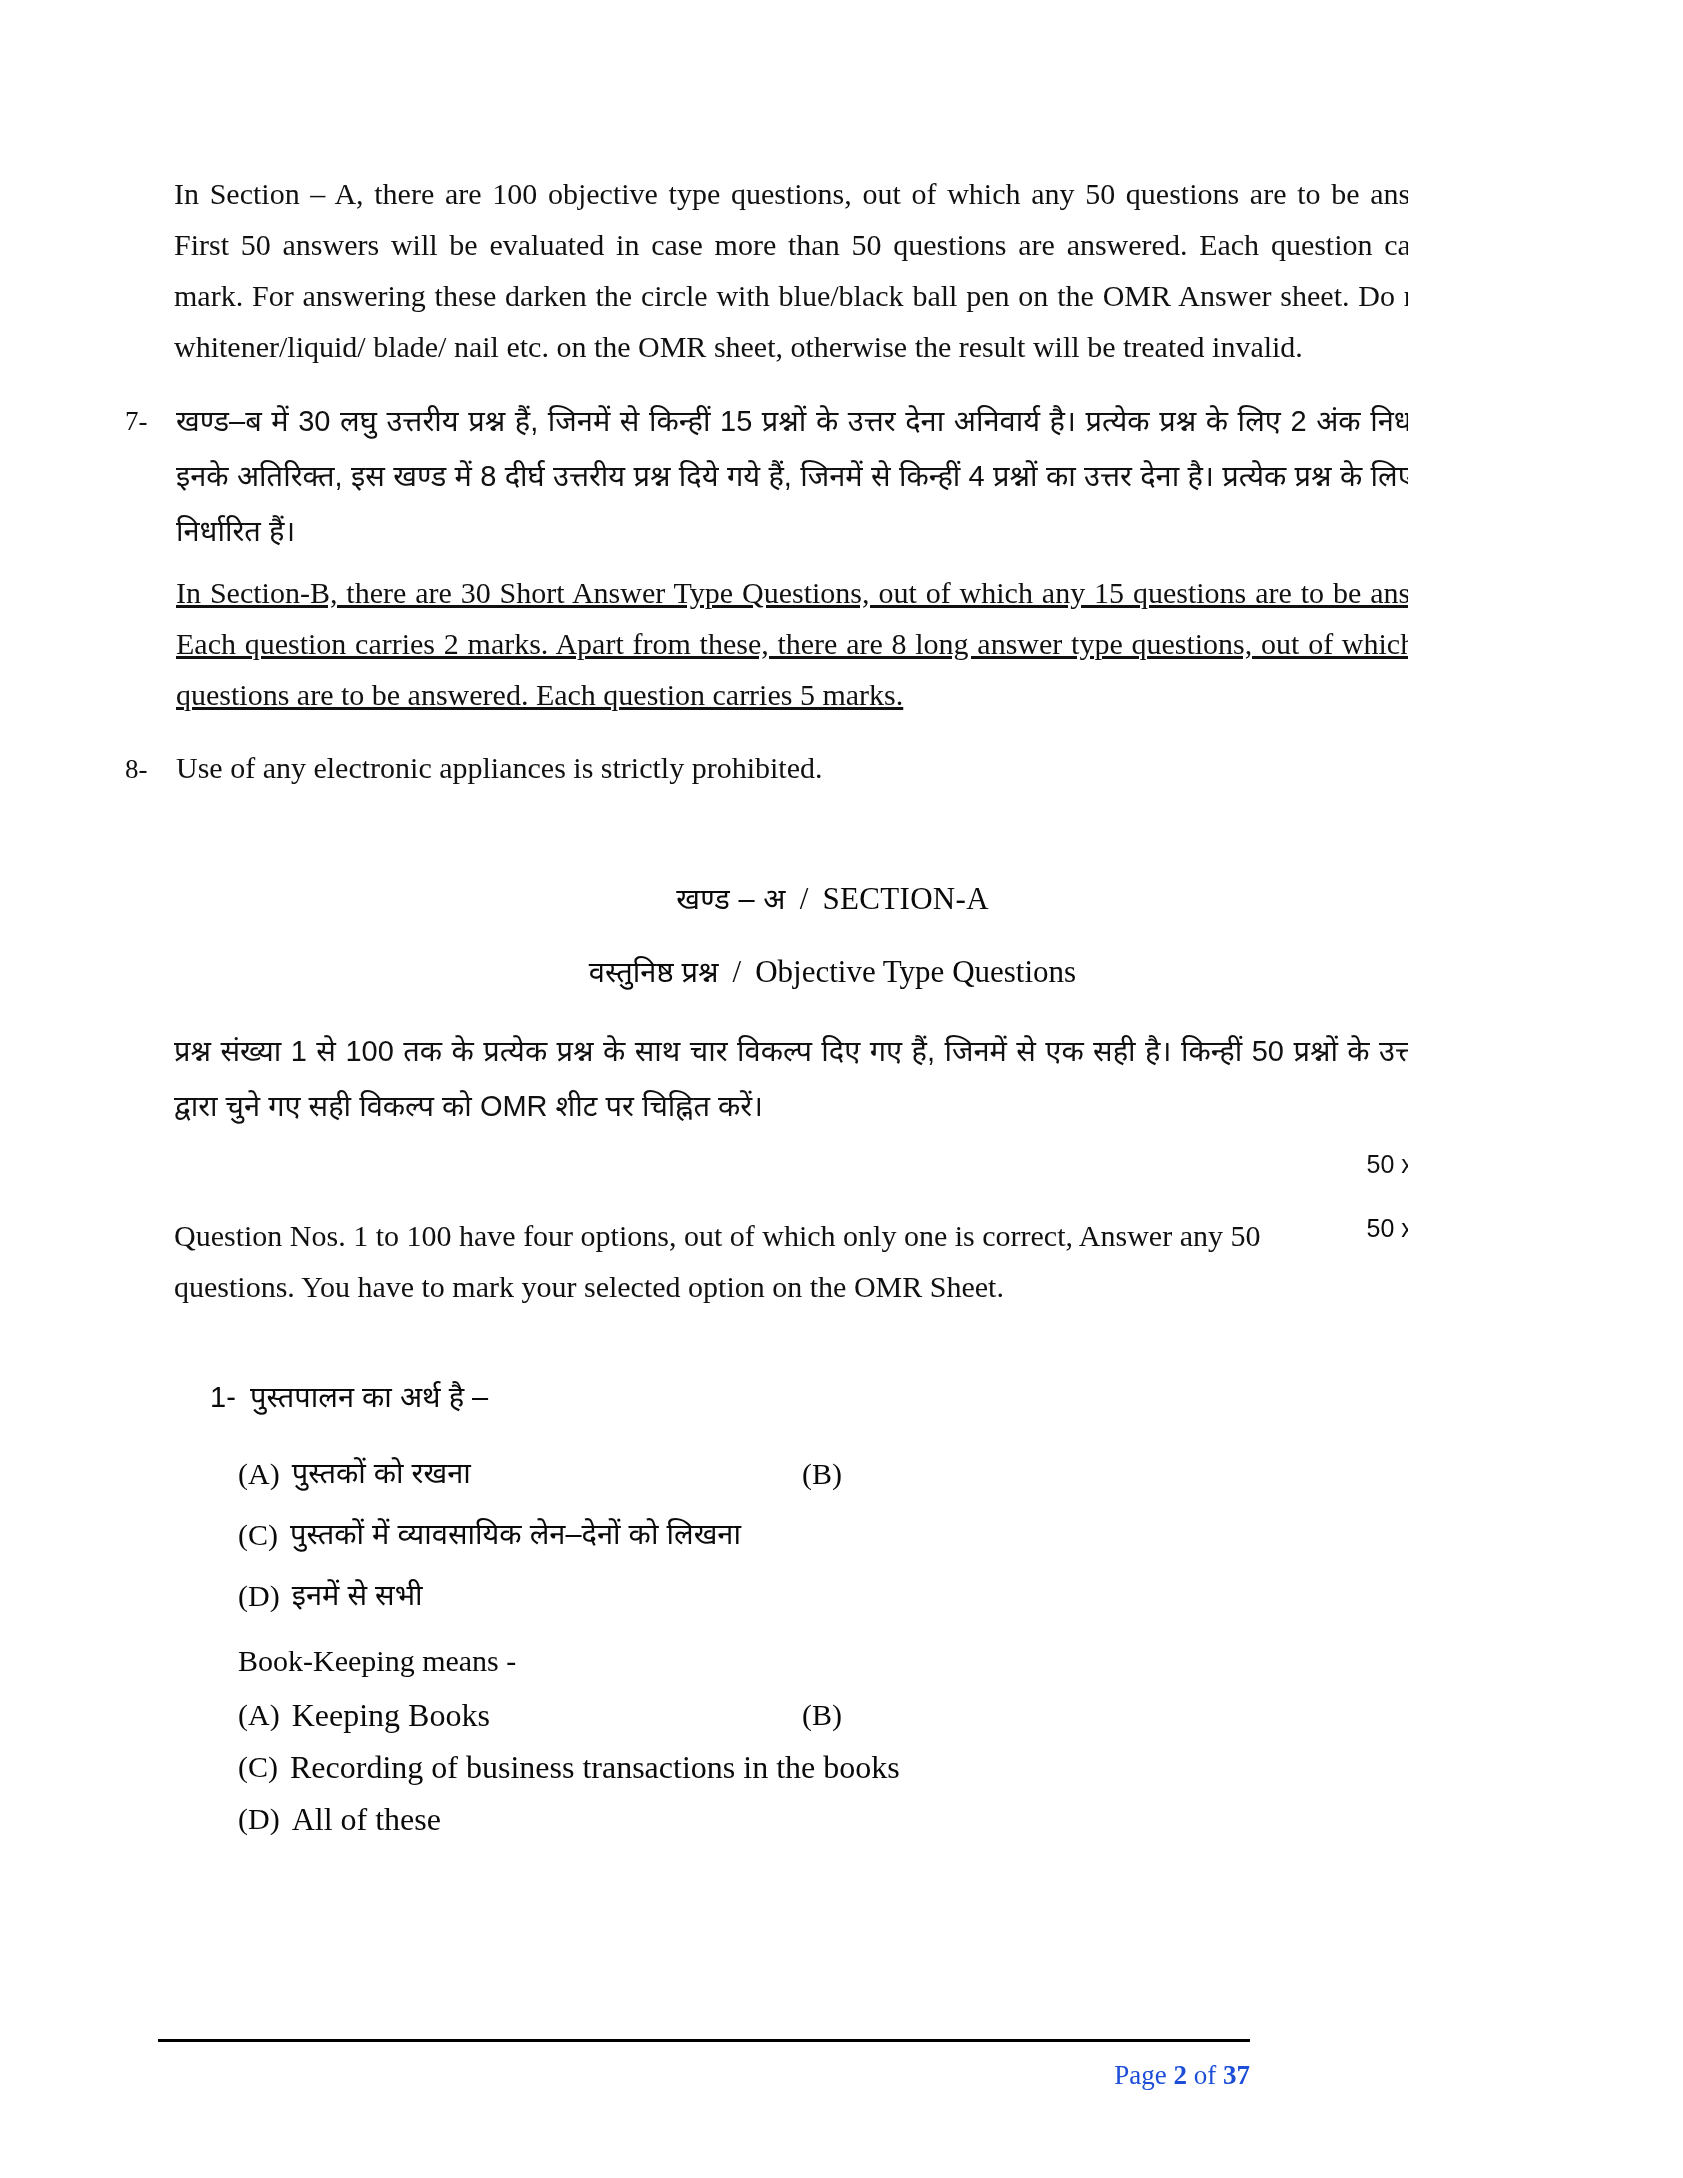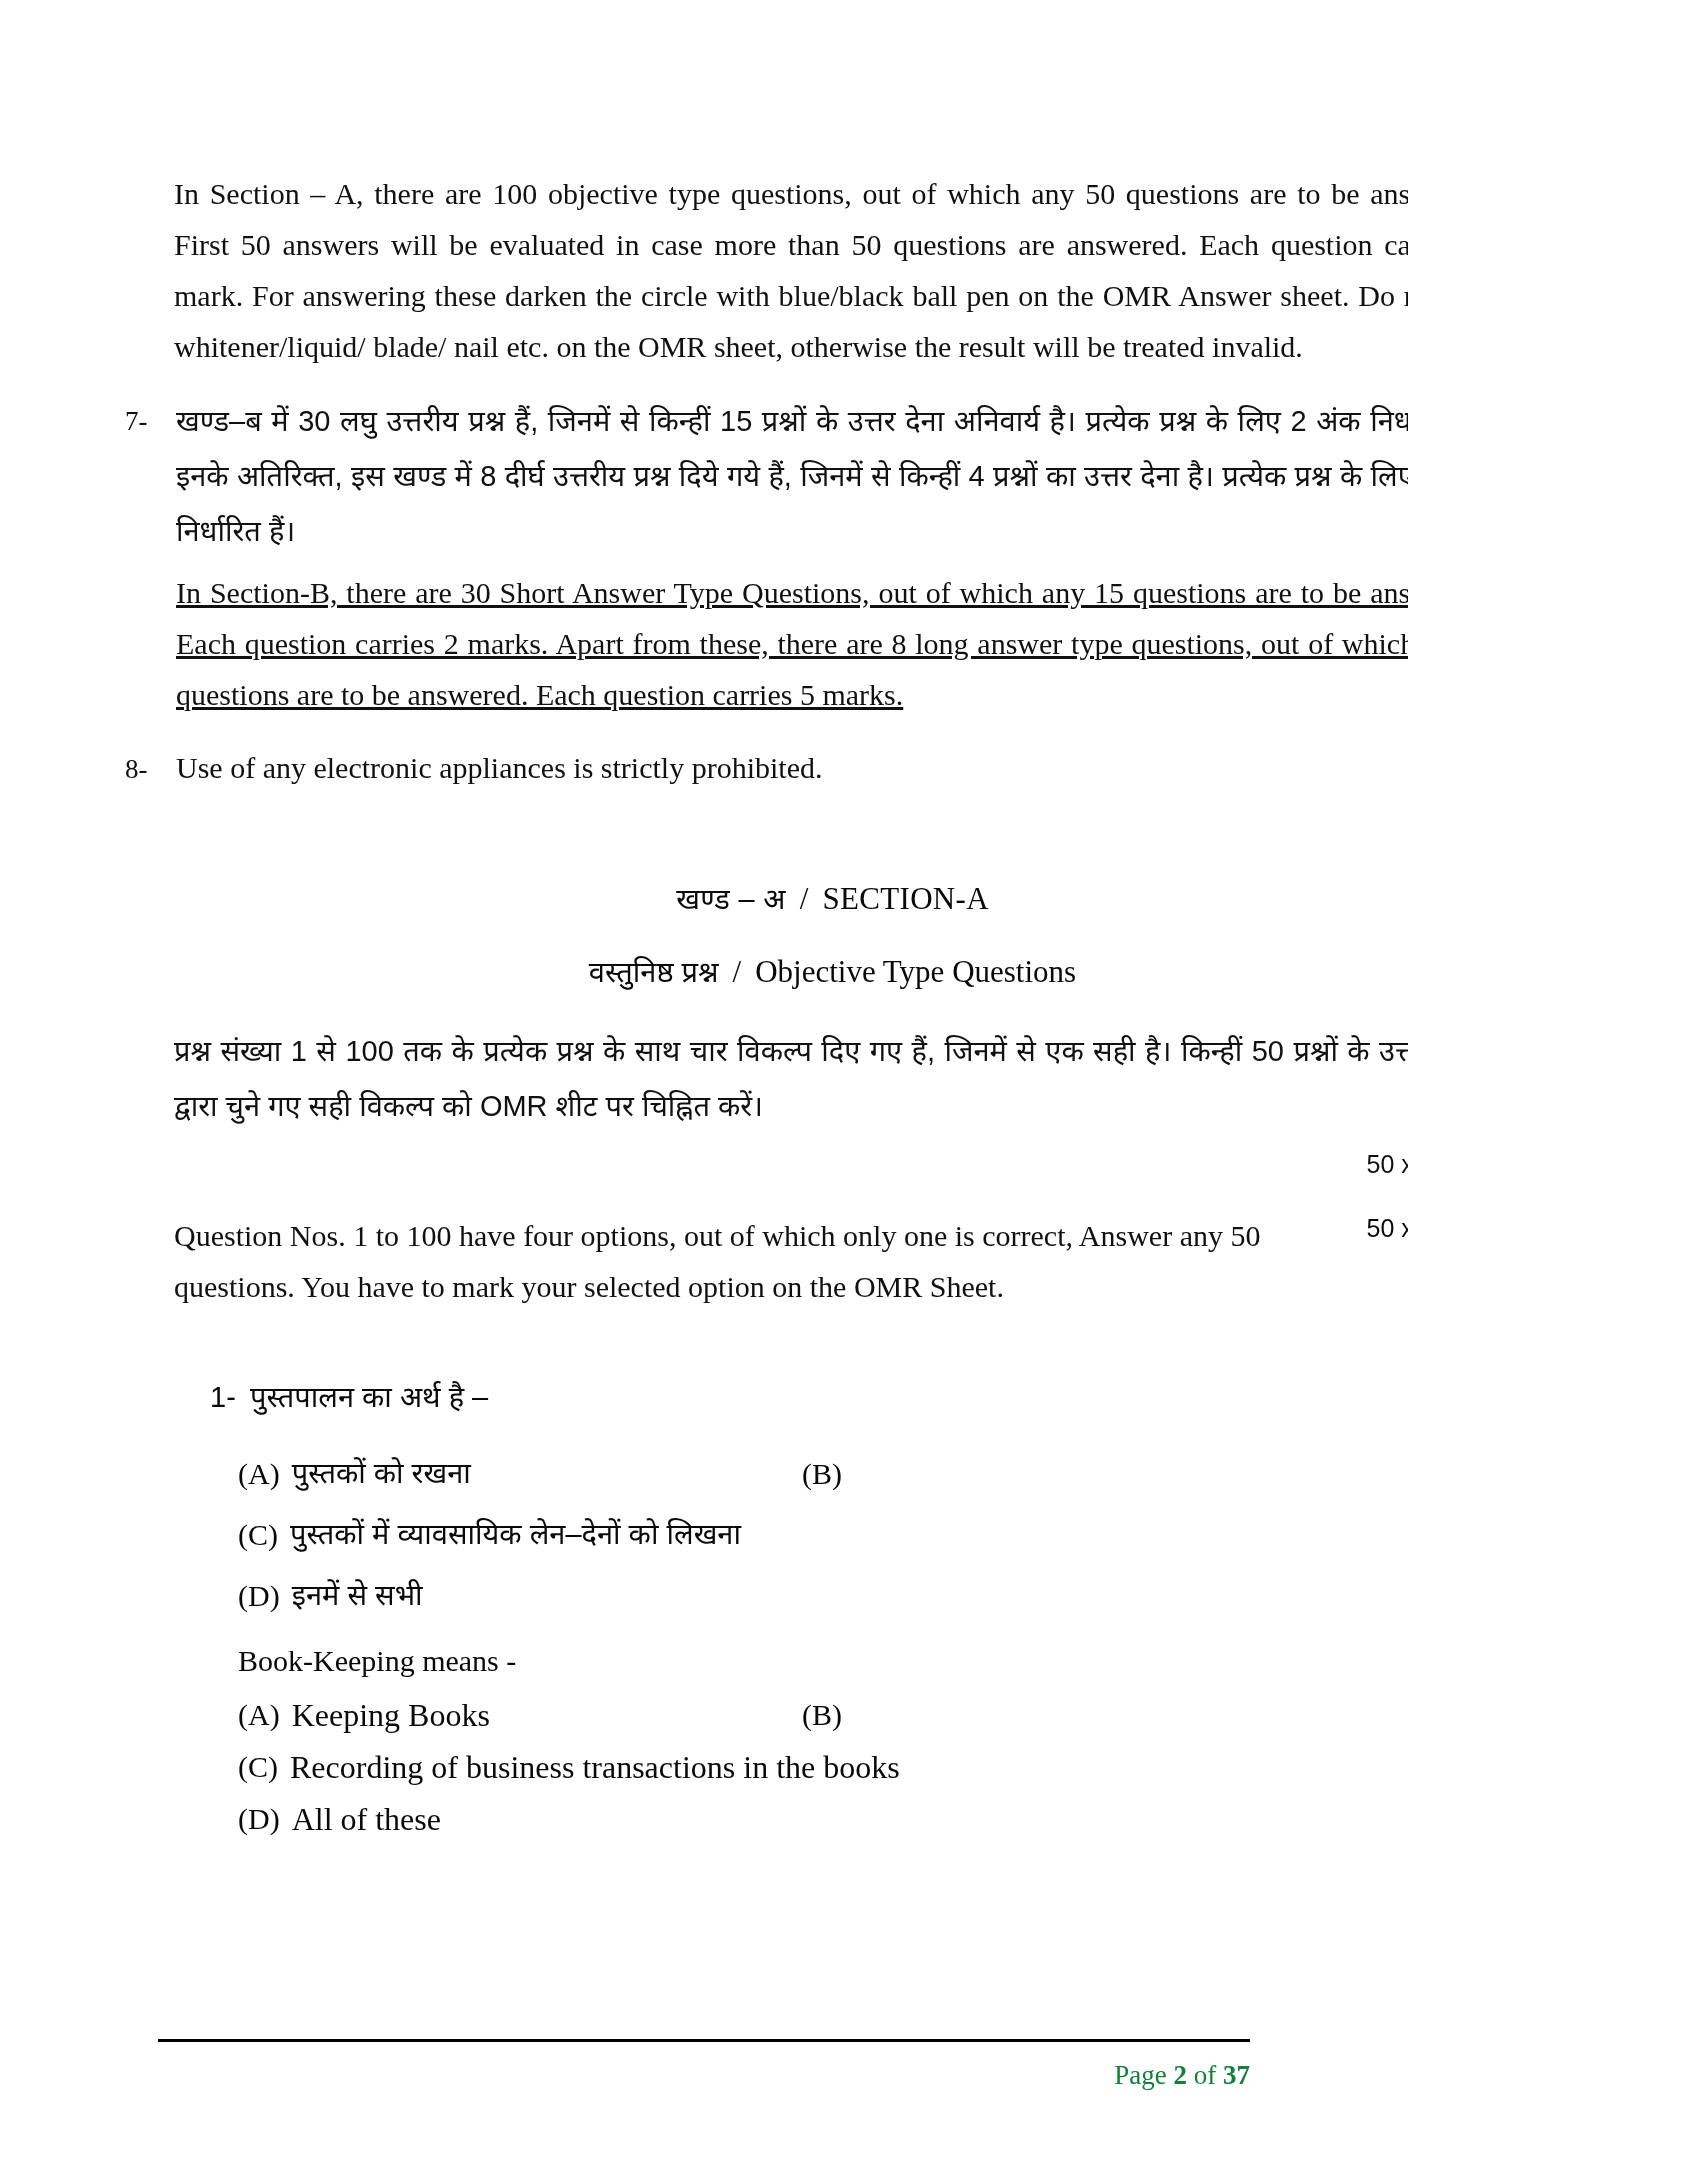--- a/index.html
+++ b/index.html
@@ -191,21 +191,21 @@
     right: 158px;
     bottom: 136px;
     border-top: 3px solid #000;
   }
   .footer-text {
     position: absolute;
     right: 158px;
     bottom: 87px;
     font-family: "Liberation Serif", "DejaVu Serif", serif;
     font-size: 27px;
-    color: #15803d;
+    color: #1d4ed8;
   }
   .footer-text b { font-weight: bold; }
 </style>
 </head>
 <body>
 
 <div class="page">
   <div class="content">
 
     <div class="en lead-par">In Section – A, there are 100 objective type questions, out of which any 50 questions are to be answered. First 50 answers will be evaluated in case more than 50 questions are answered. Each question carries 1 mark. For answering these darken the circle with blue/black ball pen on the OMR Answer sheet. Do not use whitener/liquid/ blade/ nail etc. on the OMR sheet, otherwise the result will be treated invalid.</div>

